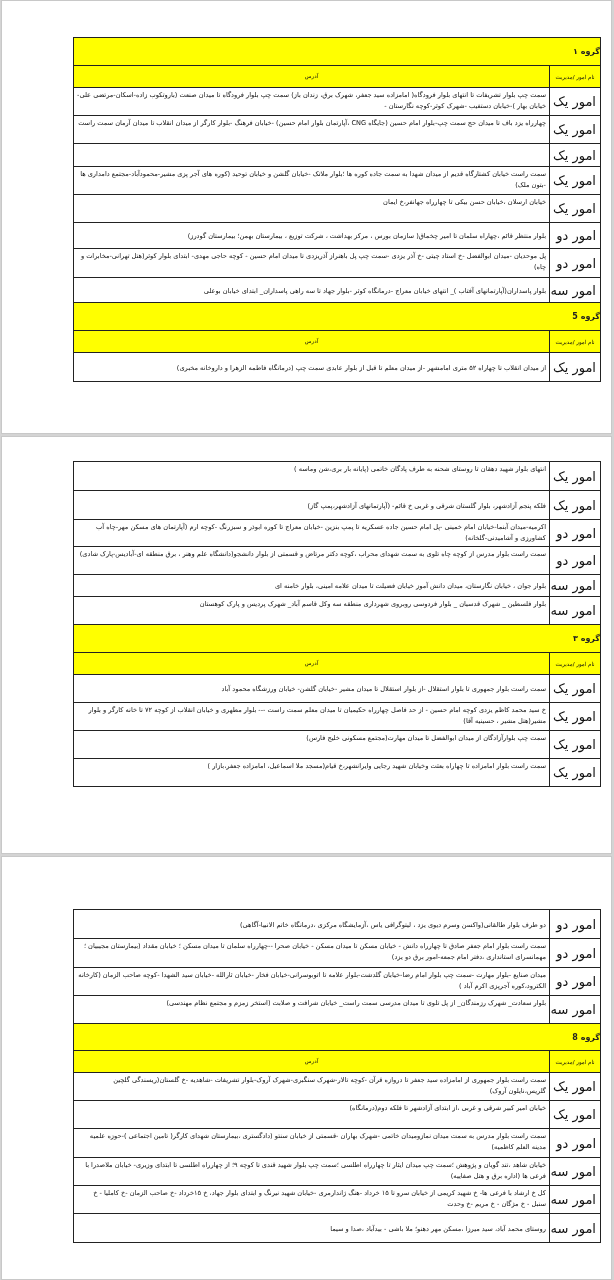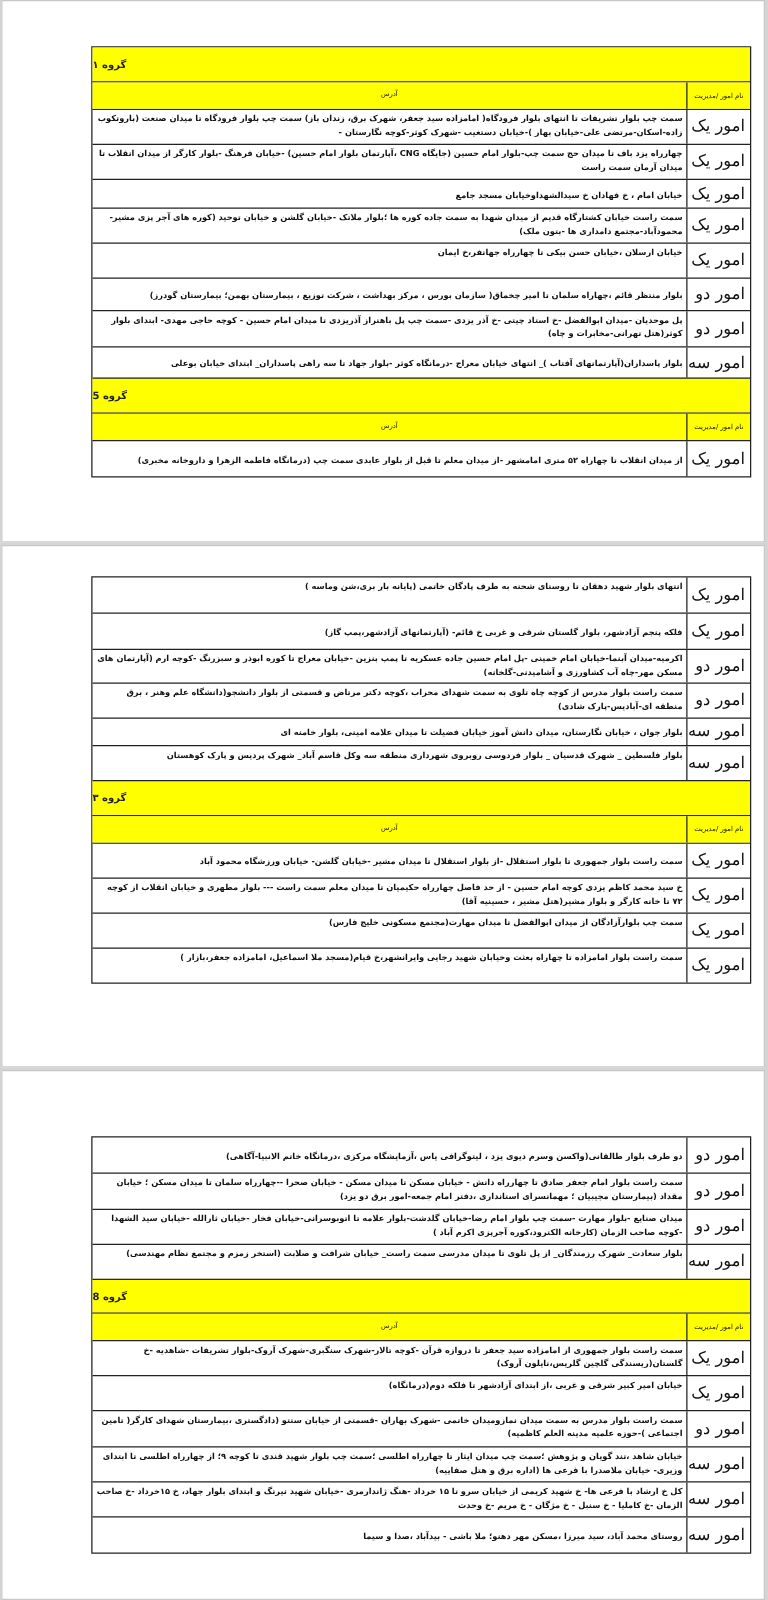--- a/index.html
+++ b/index.html
@@ -2,23 +2,23 @@
 <html><head>
 <meta charset="utf-8">
 <style>
   html, body { margin:0; padding:0; }
   body { width:614px; height:1280px; background:#d4d4d4; position:relative; overflow:hidden; font-family:"DejaVu Sans", sans-serif; }
   .sheet { position:absolute; left:1px; width:611px; background:#ffffff; border:1px solid #c8c8c8; box-sizing:border-box; }
   .tbl { position:absolute; left:71px; width:528px; border:1.5px solid #222; box-sizing:border-box; background:#fff; }
   .row { display:flex; flex-direction:row-reverse; border-top:1px solid #222; box-sizing:border-box; }
   .row.first { border-top:none; }
   .name { width:51px; flex:0 0 51px; border-left:1px solid #222; box-sizing:border-box; font-size:13px; display:flex; align-items:center; justify-content:flex-start; padding-right:4px; direction:rtl; color:#111; }
-  .addr { flex:1; font-size:6.6px; line-height:11px; direction:rtl; text-align:right; padding:2px 3px 0 3px; color:#111; font-weight:bold; box-sizing:border-box; overflow:hidden; }
+  .addr { flex:1; font-size:6.6px; line-height:11px; direction:rtl; text-align:right; padding:2px 3px 0 3px; color:#111; font-weight:normal; box-sizing:border-box; overflow:hidden; }
   .addr.center { display:flex; align-items:center; }
-  .group { background:#ffff00; display:flex; align-items:center; justify-content:flex-start; font-size:8px; font-weight:bold; color:#222; direction:rtl; }
+  .group { background:#ffff00; display:flex; align-items:center; justify-content:flex-end; font-size:8px; font-weight:bold; color:#222; direction:rtl;padding-left:12px; }
   .hdr .name { background:#ffff00; font-size:5.5px; justify-content:center; padding:0; }
   .hdr .addr { background:#ffff00; font-size:5.5px; text-align:center; font-weight:normal; display:flex; align-items:center; justify-content:center; padding:0; }
 </style>
 </head>
 <body>
 
 <div class="sheet" style="top:0; height:434px;">
   <div class="tbl" style="top:36px;">
     <div class="row first group" style="height:27px;">
       <span>گروه ۱</span>
@@ -30,21 +30,20 @@
     <div class="row" style="height:28px;">
       <div class="name">امور یک</div>
       <div class="addr">سمت چپ بلوار تشریفات تا انتهای بلوار فرودگاه( امامزاده سید جعفر، شهرک برق، زندان باز) سمت چپ بلوار فرودگاه تا میدان صنعت (باروتکوب زاده-اسکان-مرتضی علی-خیابان بهار )-خیابان دستغیب -شهرک کوثر-کوچه نگارستان -</div>
     </div>
     <div class="row" style="height:28px;">
       <div class="name">امور یک</div>
       <div class="addr">چهارراه یزد باف تا میدان حج سمت چپ-بلوار امام حسین (جایگاه CNG ،آپارتمان بلوار امام حسین) -خیابان فرهنگ -بلوار کارگر از میدان انقلاب تا میدان آرمان سمت راست</div>
     </div>
     <div class="row" style="height:23px;">
       <div class="name">امور یک</div>
-      <div class="addr center">خیابان امام ، خ فهادان خ سیدالشهداوخیابان مسجد جامع</div>
     </div>
     <div class="row" style="height:28px;">
       <div class="name">امور یک</div>
       <div class="addr">سمت راست خیابان کشتارگاه قدیم از میدان شهدا به سمت جاده کوره ها ؛بلوار ملاتک -خیابان گلشن و خیابان توحید (کوره های آجر پزی مشیر-محمودآباد-مجتمع دامداری ها -بتون ملک)</div>
     </div>
     <div class="row" style="height:28px;">
       <div class="name">امور یک</div>
       <div class="addr">خیابان ارسلان ،خیابان حسن بیکی تا چهارراه جهانفر،خ ایمان</div>
     </div>
     <div class="row" style="height:26px;">

